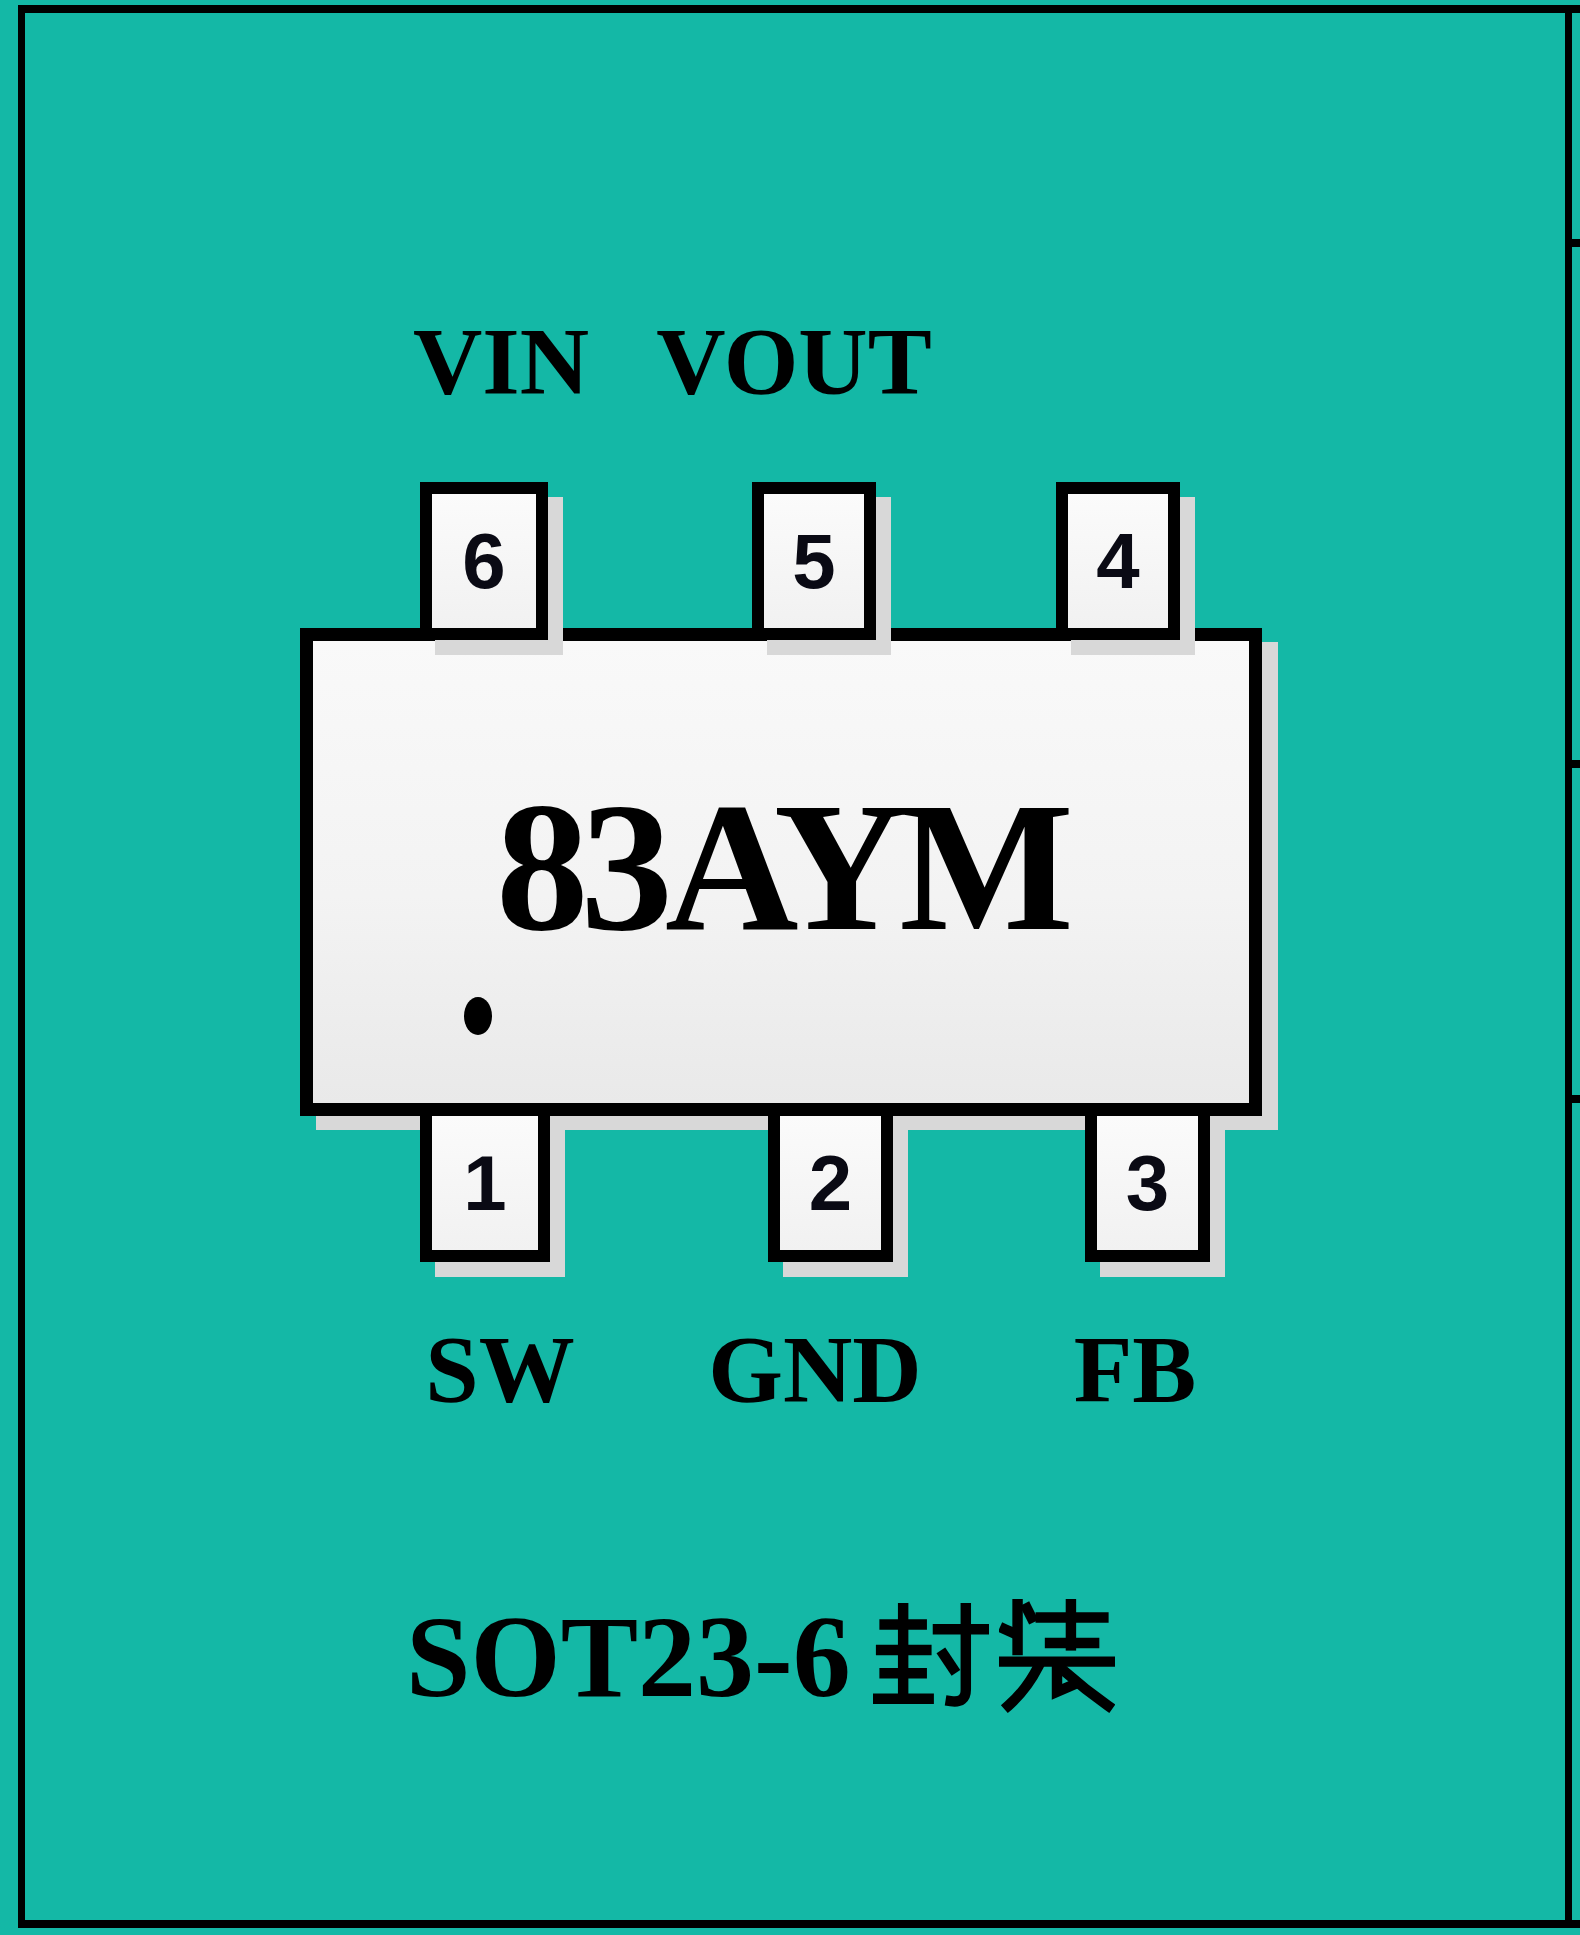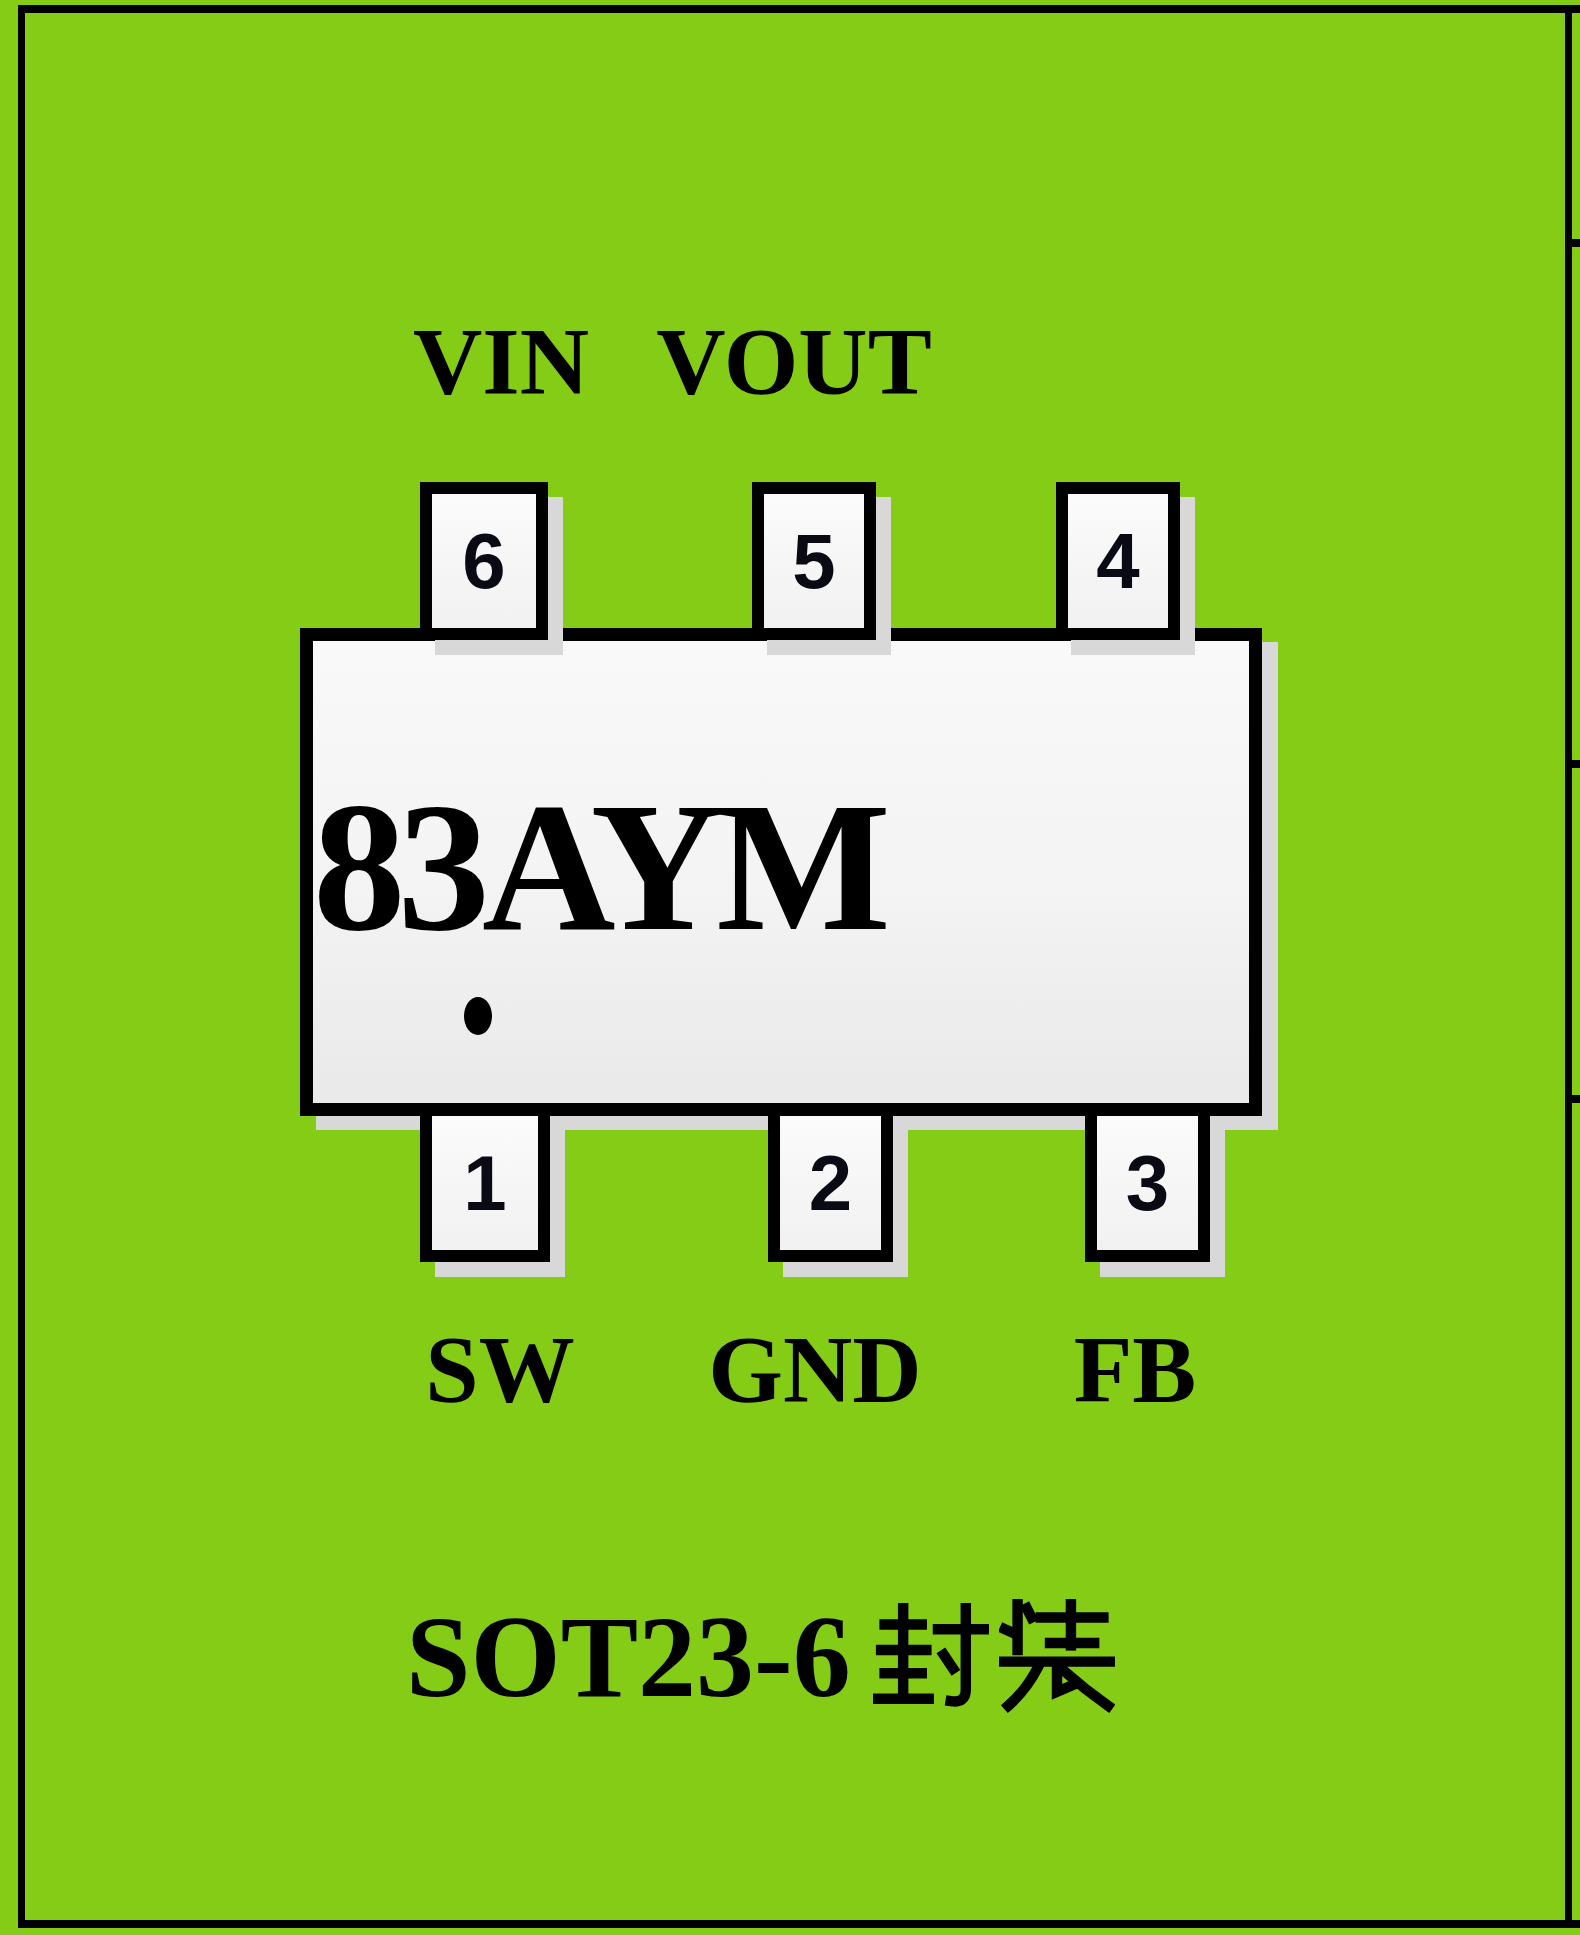--- a/index.html
+++ b/index.html
@@ -1,19 +1,19 @@
 <!DOCTYPE html>
 <html><head>
 <meta charset="utf-8">
 <style>
   html,body{margin:0;padding:0;background:#ffffff;}
   .page{
     position:relative;
     width:1580px;height:1935px;
-    background:#84cc16;
+    background:#14b8a6;
     font-family:"Liberation Serif", serif;
     color:#000;
     overflow:hidden;
   }
   .page *{box-sizing:border-box;}
 
   
   .rule{position:absolute;background:#000;}
   .b-top{left:18px;top:5px;width:1562px;height:8px;}
   .b-left{left:18px;top:5px;width:7px;height:1923px;}
@@ -23,21 +23,21 @@
   .tick-1{top:239px;}
   .tick-2{top:760px;}
   .tick-3{top:1095px;}
 
   
   .chip{
     position:absolute;left:300px;top:628px;width:962px;height:488px;
     border:13px solid #000;
     background:linear-gradient(180deg,#f9f9f9 0%,#f3f3f3 55%,#e9e9e9 100%);
     box-shadow:16px 14px 0 #d8d8d8;
-    display:flex;align-items:center;justify-content:flex-start;
+    display:flex;align-items:center;justify-content:center;
   }
   .marking{
     font-weight:bold;font-size:185px;letter-spacing:-8px;line-height:1;
     transform:translateY(-6px);
   }
   .dot{
     position:absolute;left:151px;top:356px;width:28px;height:38px;
     background:#000;border-radius:50%;
   }
 

